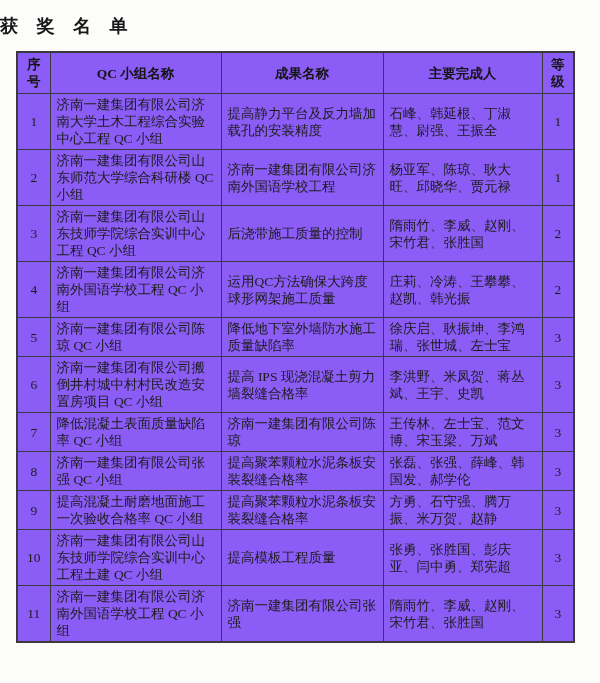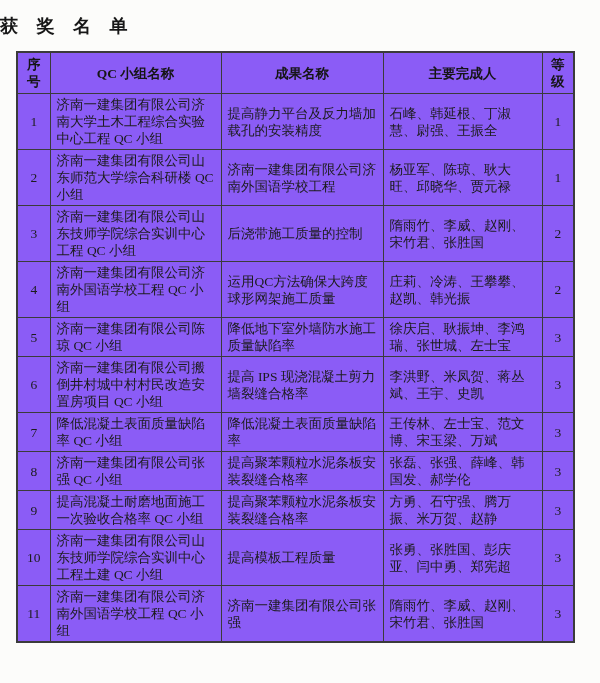--- a/index.html
+++ b/index.html
@@ -136,21 +136,21 @@
     <td class="cell-no">6</td>
     <td class="cell-group">济南一建集团有限公司搬倒井村城中村村民改造安置房项目 QC 小组</td>
     <td class="cell-achievement">提高 IPS 现浇混凝土剪力墙裂缝合格率</td>
     <td class="cell-contributors">李洪野、米凤贺、蒋丛斌、王宇、史凯</td>
     <td class="cell-grade">3</td>
   </tr>
 
   <tr>
     <td class="cell-no">7</td>
     <td class="cell-group">降低混凝土表面质量缺陷率 QC 小组</td>
-    <td class="cell-achievement">降低混凝土表面质量缺陷率</td>
+    <td class="cell-achievement">济南一建集团有限公司陈琼</td>
     <td class="cell-contributors">王传林、左士宝、范文博、宋玉梁、万斌</td>
     <td class="cell-grade">3</td>
   </tr>
 
   <tr>
     <td class="cell-no">8</td>
     <td class="cell-group">济南一建集团有限公司张强 QC 小组</td>
     <td class="cell-achievement">提高聚苯颗粒水泥条板安装裂缝合格率</td>
     <td class="cell-contributors">张磊、张强、薛峰、韩国发、郝学伦</td>
     <td class="cell-grade">3</td>

